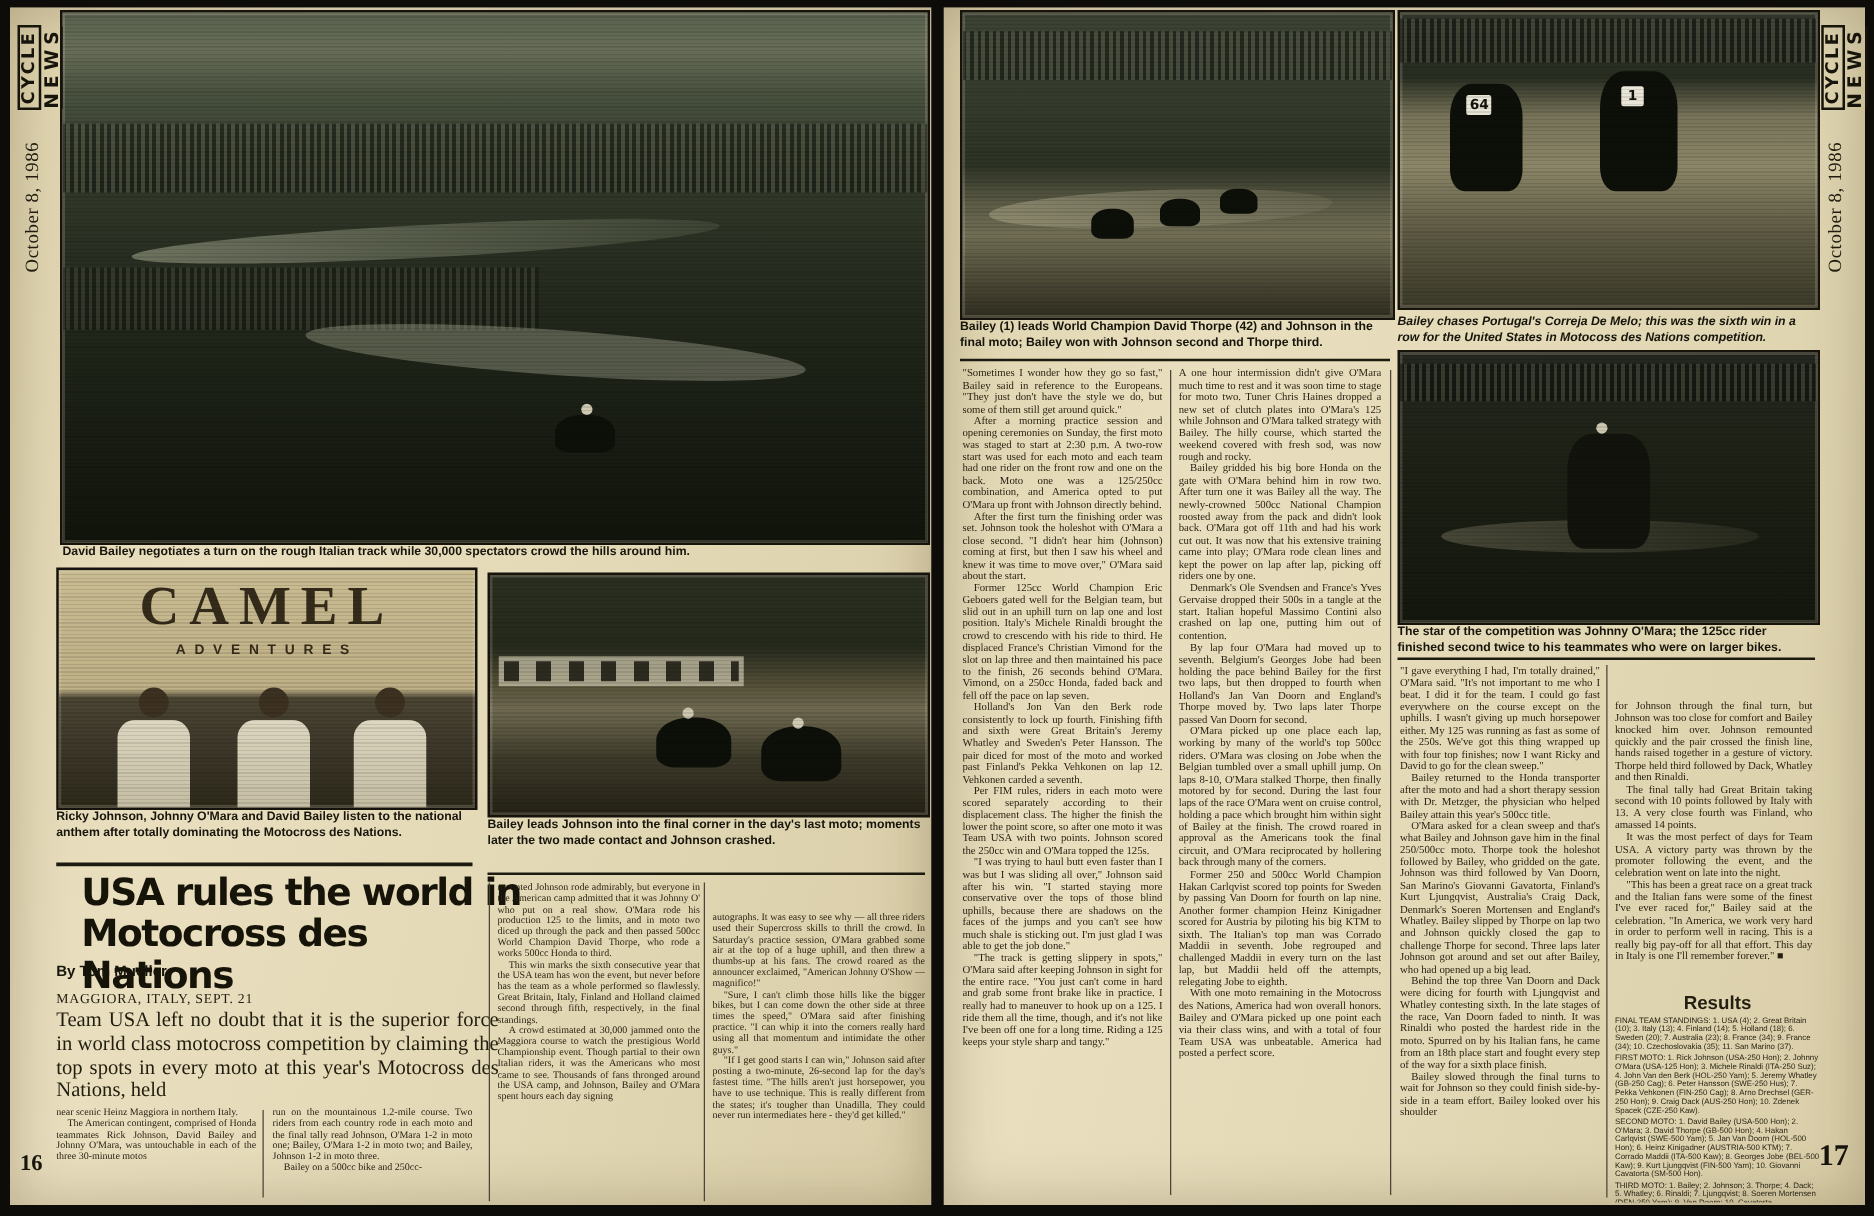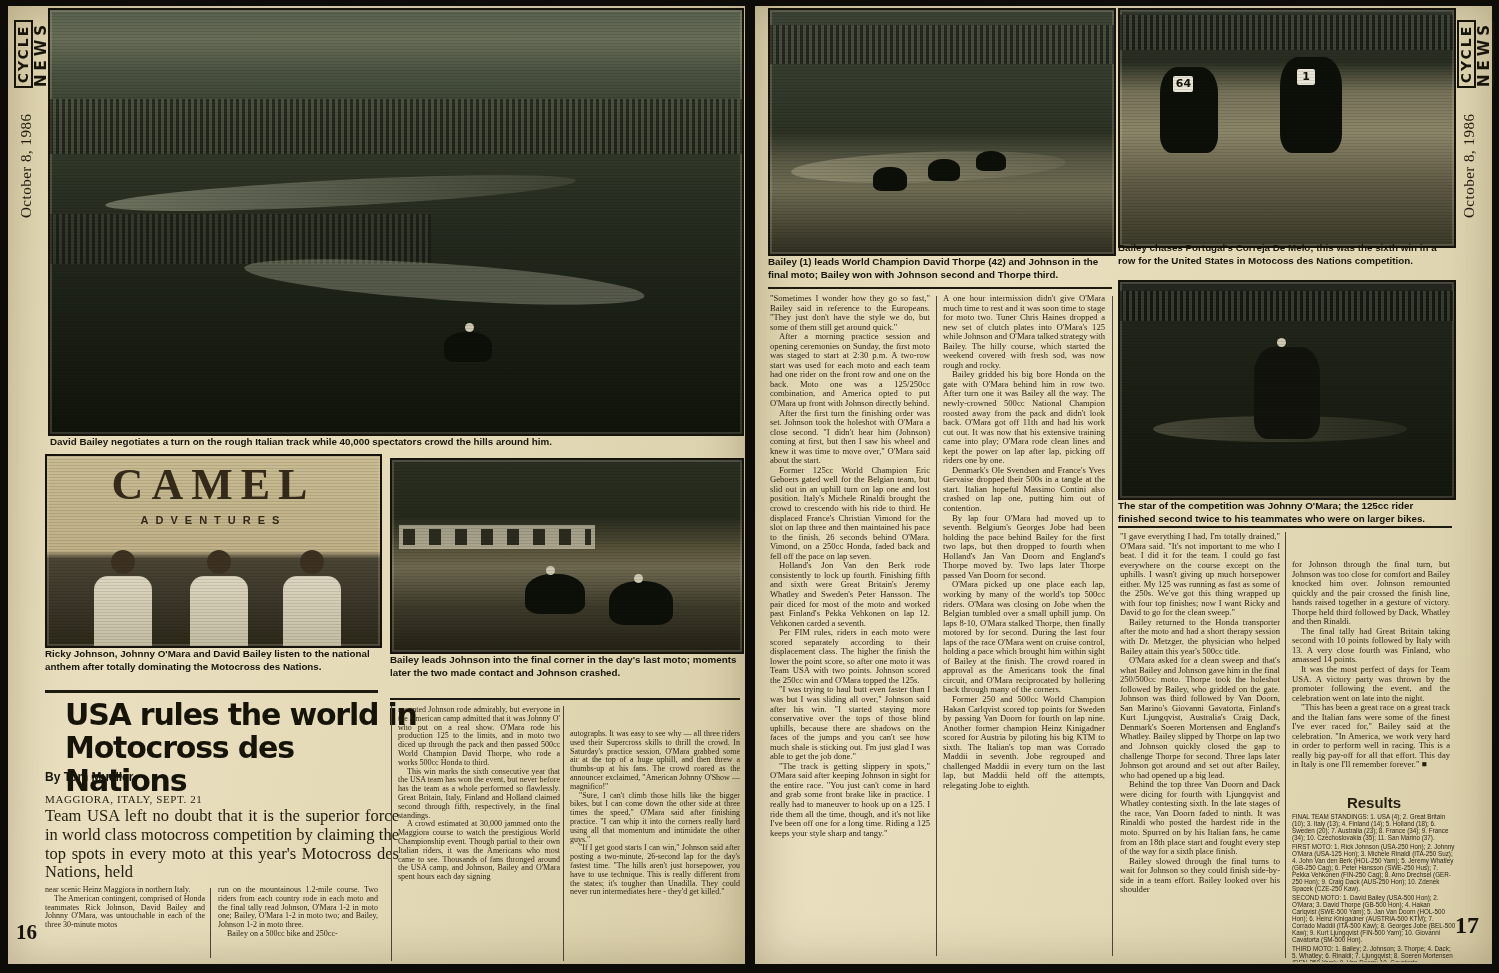--- a/index.html
+++ b/index.html
@@ -83,31 +83,31 @@
 
 <div class="page" id="left-page">
 
   <div class="v-rot" style="left:6px; top:80px;">
     <span class="cn-logo">
       <span class="cn-w1">CYCLE</span>
       <span class="cn-w2">NEWS</span>
     </span>
   </div>
   <div class="v-rot spine-date" style="left:10px; top:212px;">October 8, 1986</div>
-  <div class="page-num" style="left:8px; top:914px; font-size:21px;">16</div>
+  <div class="page-num" style="left:8px; top:914px; font-size:18px;">16</div>
 
   <div class="photo ph-main" style="left:40px; top:2px; width:692px; height:424px;">
     <div class="crowd-band" style="left:0; top:21%; width:100%; height:13%;"></div>
     <div class="crowd-band" style="left:0; top:48%; width:55%; height:12%; opacity:.7;"></div>
     <div class="track-rib" style="left:8%; top:40%; width:68%; height:26px; transform:rotate(-3deg); background:linear-gradient(90deg, rgba(165,170,145,.55), rgba(125,130,105,.22));"></div>
     <div class="track-rib" style="left:28%; top:60%; width:58%; height:36px; transform:rotate(4deg); background:linear-gradient(90deg, rgba(150,155,130,.45), rgba(190,190,170,.35));"></div>
     <div class="rider-sil" style="left:57%; bottom:17%; width:48px; height:30px;"></div>
     <div class="helmet-dot" style="left:60%; bottom:24%;"></div>
   </div>
-  <div class="caption" style="left:42px; top:430px; width:690px;">David Bailey negotiates a turn on the rough Italian track while 40,000 spectators crowd the hills around him.</div>
+  <div class="caption" style="left:42px; top:430px; width:690px;">David Bailey negotiates a turn on the rough Italian track while 30,000 spectators crowd the hills around him.</div>
 
   <div class="photo ph-anthem" style="left:37px; top:448px; width:333px; height:190px;">
     <div class="banner-camel-box">
       <div class="camel-t">CAMEL</div>
       <div class="advent-t">ADVENTURES</div>
     </div>
     <div class="person" style="left:14%; bottom:0;">
         <div class="head"></div>
         <div class="torso"></div>
       </div>
@@ -179,21 +179,21 @@
   <div class="caption" style="left:13px; top:250px; width:344px;">Bailey (1) leads World Champion David Thorpe (42) and Johnson in the final moto; Bailey won with Johnson second and Thorpe third.</div>
   <div class="hrule" style="left:13px; top:281px; width:344px; height:2px;"></div>
 
   <div class="photo ph-demelo" style="left:363px; top:2px; width:334px; height:236px;">
     <div class="crowd-band" style="left:0; top:2%; width:100%; height:15%;"></div>
     <div class="rider-sil" style="left:12%; top:24%; width:58px; height:86px; border-radius:30% 30% 20% 20%;"></div>
     <div class="num-plate" style="left:16%; top:28%; width:20px; height:16px; font-size:11px; line-height:16px;">64</div>
     <div class="rider-sil" style="left:48%; top:20%; width:62px; height:96px; border-radius:30% 30% 20% 20%;"></div>
     <div class="num-plate" style="left:53%; top:25%; width:18px; height:16px; font-size:11px; line-height:16px;">1</div>
   </div>
-  <div class="caption" style="left:363px; top:236px; width:334px;">Bailey chases Portugal's Correja De Melo; this was the sixth win in a row for the United States in Motocoss des Nations competition.</div>
+  <div class="caption" style="left:363px; top:246px; width:334px;font-style:italic;">Bailey chases Portugal's Correja De Melo; this was the sixth win in a row for the United States in Motocoss des Nations competition.</div>
 
   <div class="photo ph-omara" style="left:363px; top:274px; width:334px; height:216px;">
     <div class="crowd-band" style="left:0; top:4%; width:100%; height:14%;"></div>
     <div class="track-rib" style="left:10%; top:62%; width:76%; height:26px; background:linear-gradient(90deg, rgba(140,135,110,.4), rgba(100,98,80,.2));"></div>
     <div class="rider-sil" style="left:40%; top:30%; width:66px; height:92px; border-radius:30% 30% 20% 20%; background:#11130c;"></div>
     <div class="helmet-dot" style="left:47%; top:26%;"></div>
   </div>
   <div class="caption" style="left:363px; top:494px; width:334px;">The star of the competition was Johnny O'Mara; the 125cc rider finished second twice to his teammates who were on larger bikes.</div>
   <div class="hrule" style="left:363px; top:520px; width:334px; height:2px;"></div>
 
@@ -208,20 +208,21 @@
       <p>"The track is getting slippery in spots," O'Mara said after keeping Johnson in sight for the entire race. "You just can't come in hard and grab some front brake like in practice. I really had to maneuver to hook up on a 125. I ride them all the time, though, and it's not like I've been off one for a long time. Riding a 125 keeps your style sharp and tangy."</p>
     </div>
   <div class="vrule" style="left:181px; top:290px; height:660px;"></div>
   <div class="col col-r" style="left:188px; top:288px; width:162px; height:664px;">
       <p>A one hour intermission didn't give O'Mara much time to rest and it was soon time to stage for moto two. Tuner Chris Haines dropped a new set of clutch plates into O'Mara's 125 while Johnson and O'Mara talked strategy with Bailey. The hilly course, which started the weekend covered with fresh sod, was now rough and rocky.</p>
       <p>Bailey gridded his big bore Honda on the gate with O'Mara behind him in row two. After turn one it was Bailey all the way. The newly-crowned 500cc National Champion roosted away from the pack and didn't look back. O'Mara got off 11th and had his work cut out. It was now that his extensive training came into play; O'Mara rode clean lines and kept the power on lap after lap, picking off riders one by one.</p>
       <p>Denmark's Ole Svendsen and France's Yves Gervaise dropped their 500s in a tangle at the start. Italian hopeful Massimo Contini also crashed on lap one, putting him out of contention.</p>
       <p>By lap four O'Mara had moved up to seventh. Belgium's Georges Jobe had been holding the pace behind Bailey for the first two laps, but then dropped to fourth when Holland's Jan Van Doorn and England's Thorpe moved by. Two laps later Thorpe passed Van Doorn for second.</p>
       <p>O'Mara picked up one place each lap, working by many of the world's top 500cc riders. O'Mara was closing on Jobe when the Belgian tumbled over a small uphill jump. On laps 8-10, O'Mara stalked Thorpe, then finally motored by for second. During the last four laps of the race O'Mara went on cruise control, holding a pace which brought him within sight of Bailey at the finish. The crowd roared in approval as the Americans took the final circuit, and O'Mara reciprocated by hollering back through many of the corners.</p>
       <p>Former 250 and 500cc World Champion Hakan Carlqvist scored top points for Sweden by passing Van Doorn for fourth on lap nine. Another former champion Heinz Kinigadner scored for Austria by piloting his big KTM to sixth. The Italian's top man was Corrado Maddii in seventh. Jobe regrouped and challenged Maddii in every turn on the last lap, but Maddii held off the attempts, relegating Jobe to eighth.</p>
+      <p>With one moto remaining in the Motocross des Nations, America had won overall honors. Bailey and O'Mara picked up one point each via their class wins, and with a total of four Team USA was unbeatable. America had posted a perfect score.</p>
     </div>
   <div class="vrule" style="left:357px; top:290px; height:660px;"></div>
   <div class="col col-r" style="left:365px; top:526px; width:160px; height:426px;">
       <p>"I gave everything I had, I'm totally drained," O'Mara said. "It's not important to me who I beat. I did it for the team. I could go fast everywhere on the course except on the uphills. I wasn't giving up much horsepower either. My 125 was running as fast as some of the 250s. We've got this thing wrapped up with four top finishes; now I want Ricky and David to go for the clean sweep."</p>
       <p>Bailey returned to the Honda transporter after the moto and had a short therapy session with Dr. Metzger, the physician who helped Bailey attain this year's 500cc title.</p>
       <p>O'Mara asked for a clean sweep and that's what Bailey and Johnson gave him in the final 250/500cc moto. Thorpe took the holeshot followed by Bailey, who gridded on the gate. Johnson was third followed by Van Doorn, San Marino's Giovanni Gavatorta, Finland's Kurt Ljungqvist, Australia's Craig Dack, Denmark's Soeren Mortensen and England's Whatley. Bailey slipped by Thorpe on lap two and Johnson quickly closed the gap to challenge Thorpe for second. Three laps later Johnson got around and set out after Bailey, who had opened up a big lead.</p>
       <p>Behind the top three Van Doorn and Dack were dicing for fourth with Ljungqvist and Whatley contesting sixth. In the late stages of the race, Van Doorn faded to ninth. It was Rinaldi who posted the hardest ride in the moto. Spurred on by his Italian fans, he came from an 18th place start and fought every step of the way for a sixth place finish.</p>
       <p>Bailey slowed through the final turns to wait for Johnson so they could finish side-by-side in a team effort. Bailey looked over his shoulder</p>
     </div>
   <div class="vrule" style="left:530px; top:526px; height:426px;"></div>

